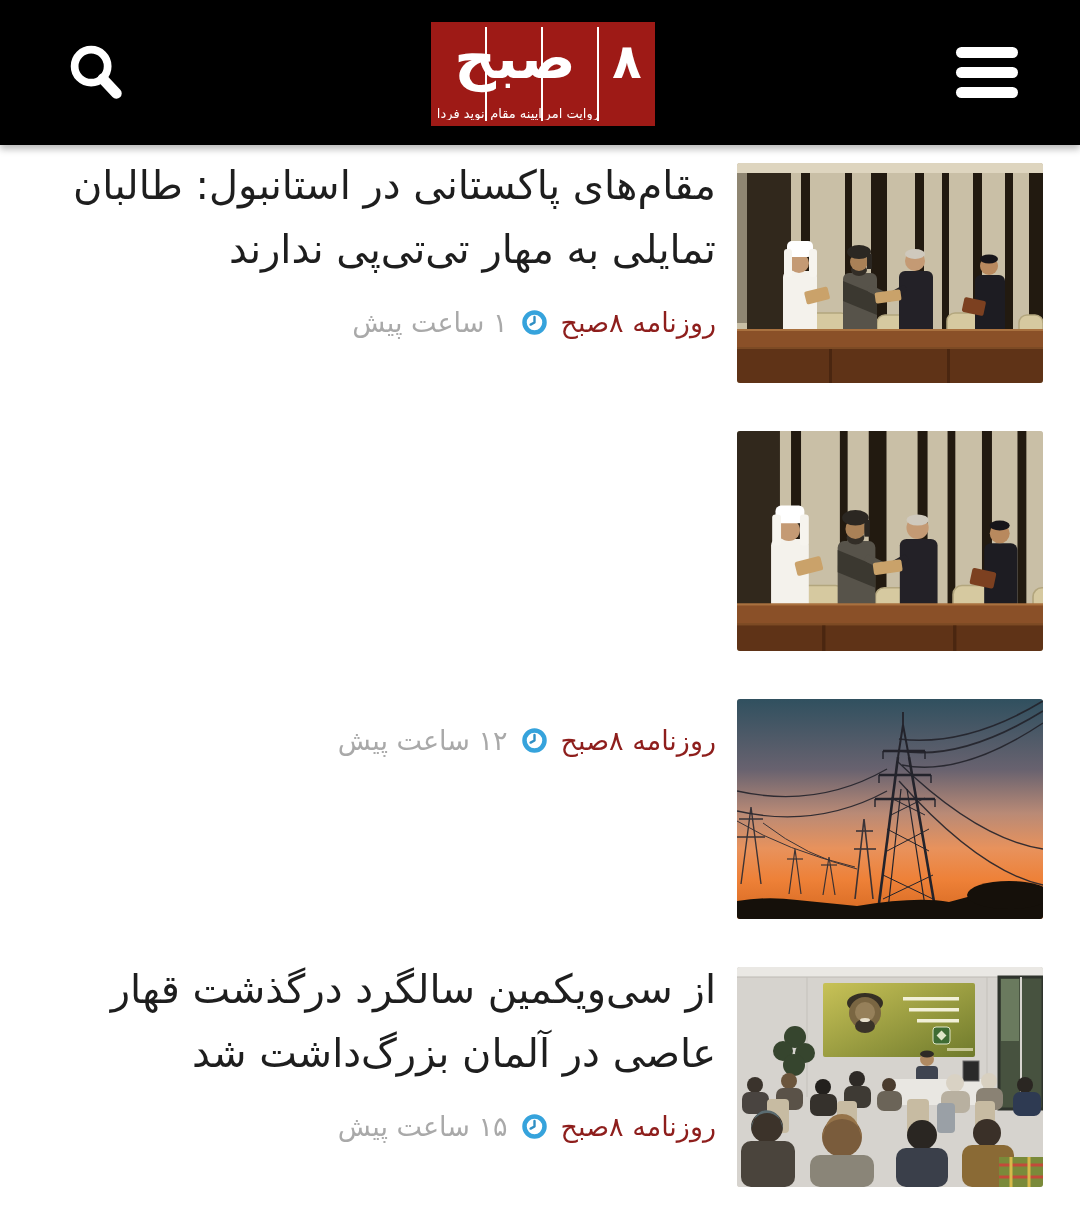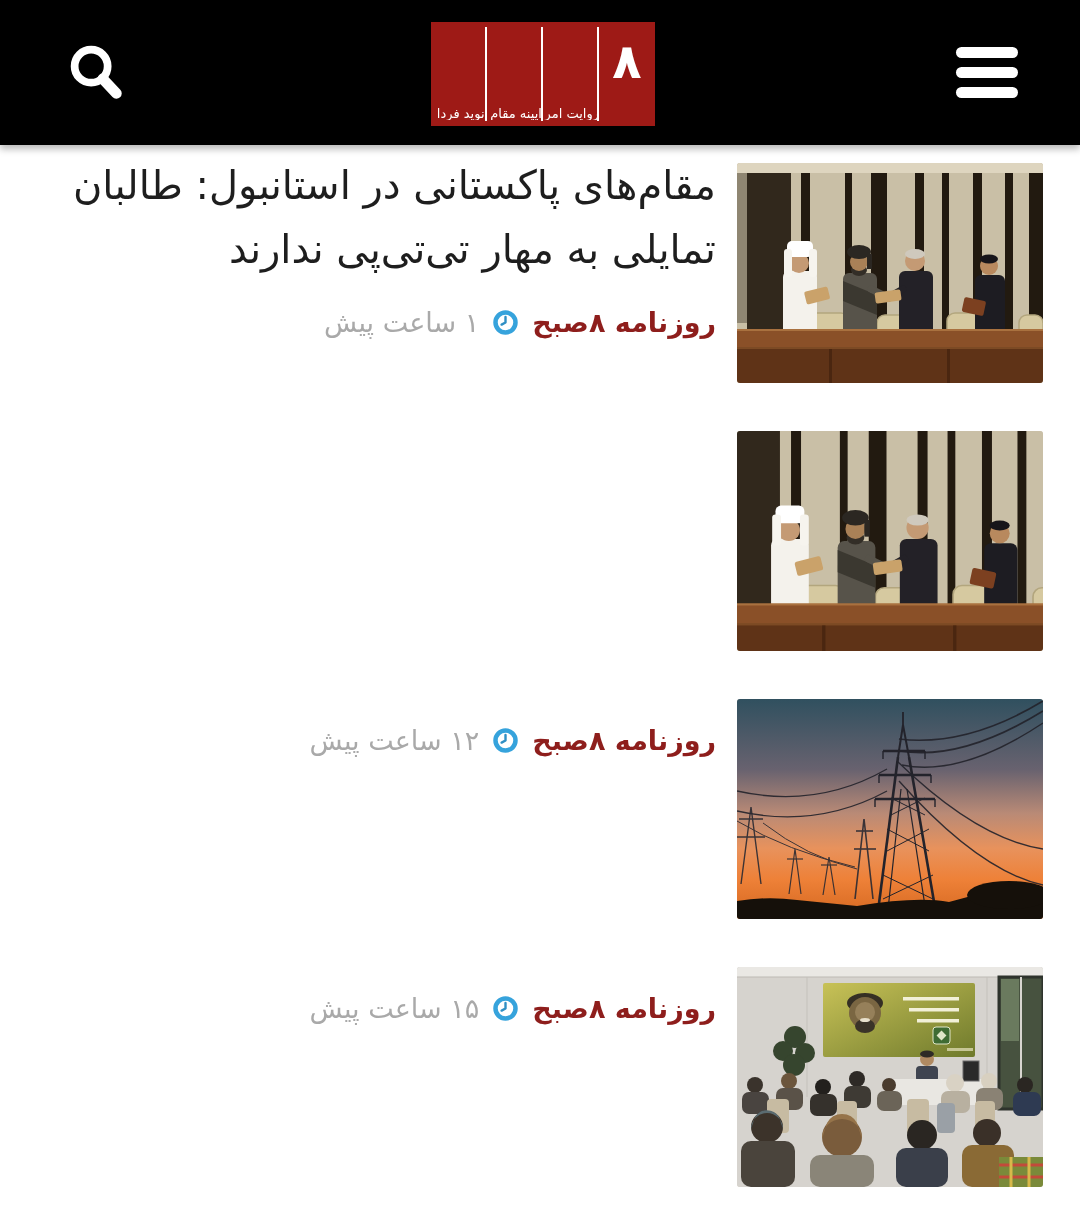--- a/index.html
+++ b/index.html
@@ -67,40 +67,41 @@
   .article-body { flex:1; min-width:0; }
   .article-title {
     margin:-10px 0 0;
     font-size:40px; line-height:1.6; font-weight:normal;
     color:#1e1e1e; text-align:right; cursor:pointer;
   }
   .article-meta {
     display:flex; align-items:center; gap:13px;
     margin-top:26px;
   }
-  .meta-source { color:#8e1e1c; font-weight:bold; font-size:27px; cursor:pointer; }
+  .meta-source { color:#8e1e1c; font-weight:normal; font-size:27px; cursor:pointer; }
   .meta-time  { color:#a9a9a9; font-size:27px;text-align:center; }
   .clock { display:flex; }
 </style>
 </head>
 <body>
 
 <header>
   <button class="icon-btn search-btn">
     <svg width="68" height="68" viewBox="0 0 70 70">
       <circle cx="30" cy="28" r="17" fill="none" stroke="#ffffff" stroke-width="8"></circle>
       <line x1="42" y1="41" x2="56" y2="56" stroke="#ffffff" stroke-width="11" stroke-linecap="round"></line>
     </svg>
   </button>
 
   <div class="logo">
     <span class="vbar vbar-1"></span>
     <span class="vbar vbar-2"></span>
     <span class="vbar vbar-3"></span>
     <span class="logo-number">۸</span>
+    <span class="logo-word">صبح</span>
     <div class="logo-tagline">
       <span>روایت امروز</span>
       <span>آیینه مقام</span>
       <span>نوید فردا</span>
     </div>
   </div>
 
   <button class="icon-btn menu-btn">
     <i></i>
     <i></i>
@@ -360,20 +361,21 @@
         <rect x="262" y="190" width="44" height="30" fill="#7a8a3a"></rect>
         <g stroke-width="3">
           <line x1="262" y1="198" x2="306" y2="198" stroke="#c24a3a"></line>
           <line x1="262" y1="210" x2="306" y2="210" stroke="#c24a3a"></line>
           <line x1="274" y1="190" x2="274" y2="220" stroke="#d8b84a"></line>
           <line x1="292" y1="190" x2="292" y2="220" stroke="#d8b84a"></line>
         </g>
       </svg>
     </div>
     <div class="article-body">
+      <h2 class="article-title">از سی‌ویکمین سالگرد درگذشت قهار عاصی در آلمان بزرگ‌داشت شد</h2>
       <div class="article-meta">
         <span class="meta-source">روزنامه ۸صبح</span>
         <span class="clock">
           <svg width="27" height="27" viewBox="0 0 27 27">
             <circle cx="13.5" cy="13.5" r="10" fill="#ffffff" stroke="#36a3dc" stroke-width="4.5"></circle>
             <path d="M13.5,8 L13.5,13.5 L9.6,15.6" fill="none" stroke="#2f8fc4" stroke-width="2.4" stroke-linecap="round" stroke-linejoin="round"></path>
           </svg>
         </span>
         <span class="meta-time">۱۵ ساعت پیش</span>
       </div>

